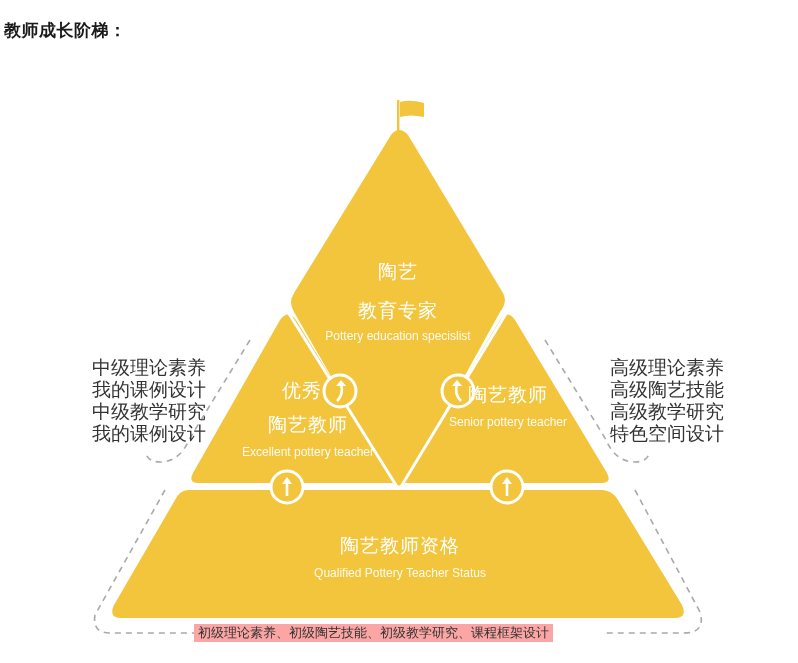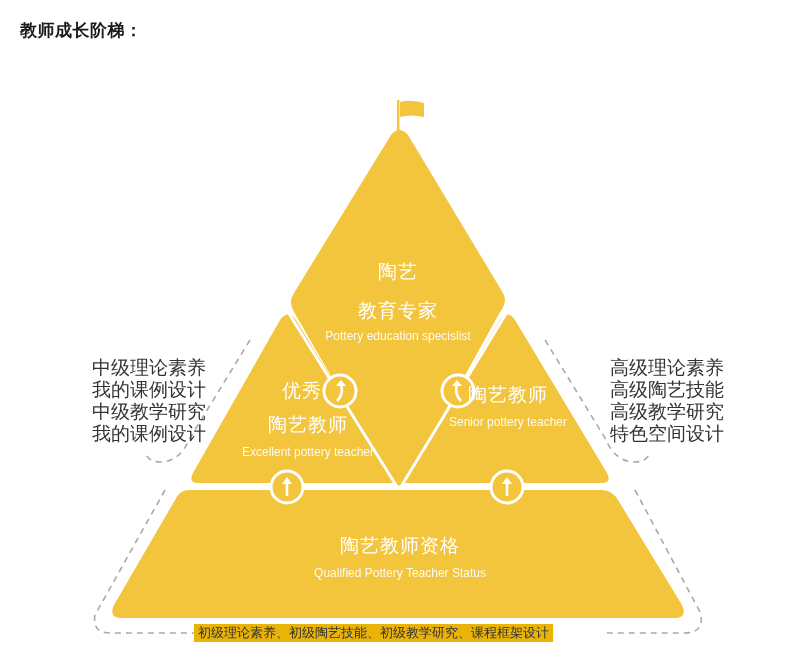--- a/index.html
+++ b/index.html
@@ -1,23 +1,23 @@
 <!DOCTYPE html>
 <html><head>
 <meta charset="utf-8">
 <style>
   html,body{margin:0;padding:0;background:#ffffff;}
   body{width:798px;height:663px;position:relative;overflow:hidden;font-family:"DejaVu Sans","Liberation Sans",sans-serif;}
-  .title{position:absolute;left:20px;top:19px;font-size:17px;font-weight:bold;color:#1a1a1a;letter-spacing:0.5px;}
+  .title{position:absolute;left:4px;top:19px;font-size:17px;font-weight:bold;color:#1a1a1a;letter-spacing:0.5px;}
   svg.diagram{position:absolute;left:0;top:0;}
   .lbl{position:absolute;color:#ffffff;text-align:center;white-space:nowrap;}
   .cn{font-size:19px;line-height:30px;letter-spacing:1px;}
   .en{font-size:12px;font-family:"Liberation Sans",sans-serif;opacity:0.92;}
   .side{position:absolute;font-size:19px;line-height:22px;color:#333333;}
-  .bottom-note{position:absolute;font-size:13px;color:#333333;background:#eab308;padding:0 4px;white-space:nowrap;}
+  .bottom-note{position:absolute;font-size:13px;color:#333333;background:#fca5a5;padding:0 4px;white-space:nowrap;}
 </style>
 </head>
 <body>
 
 <div class="title">教师成长阶梯：</div>
 
 <svg class="diagram" width="798" height="663" viewBox="0 0 798 663">
 
   <g fill="none" stroke="#A9A9A9" stroke-width="1.6" stroke-dasharray="6 5">
     <path d="M250 340 L190 438 Q180 462 160 462 Q148 462 145 452"></path>

